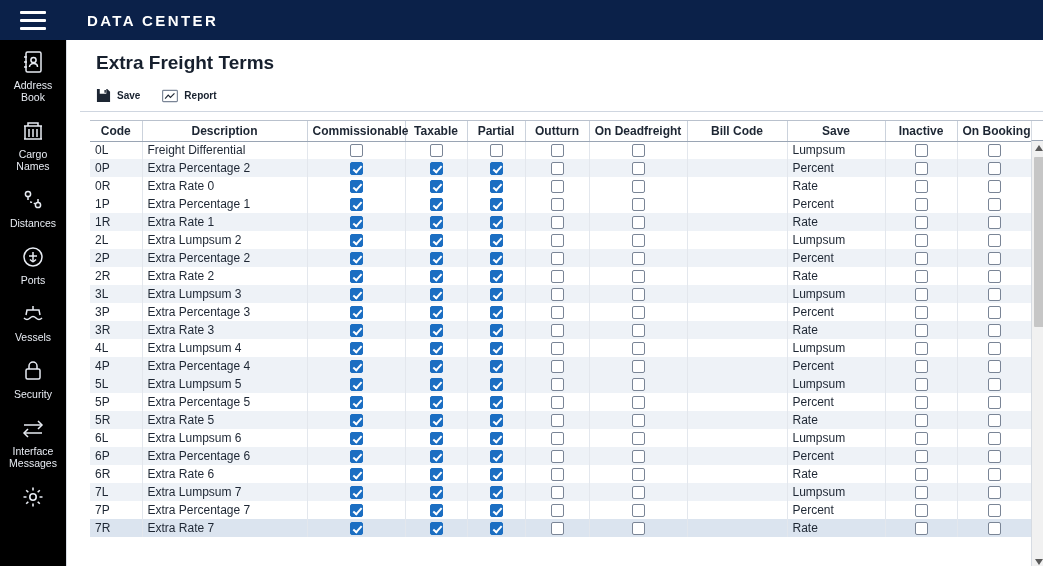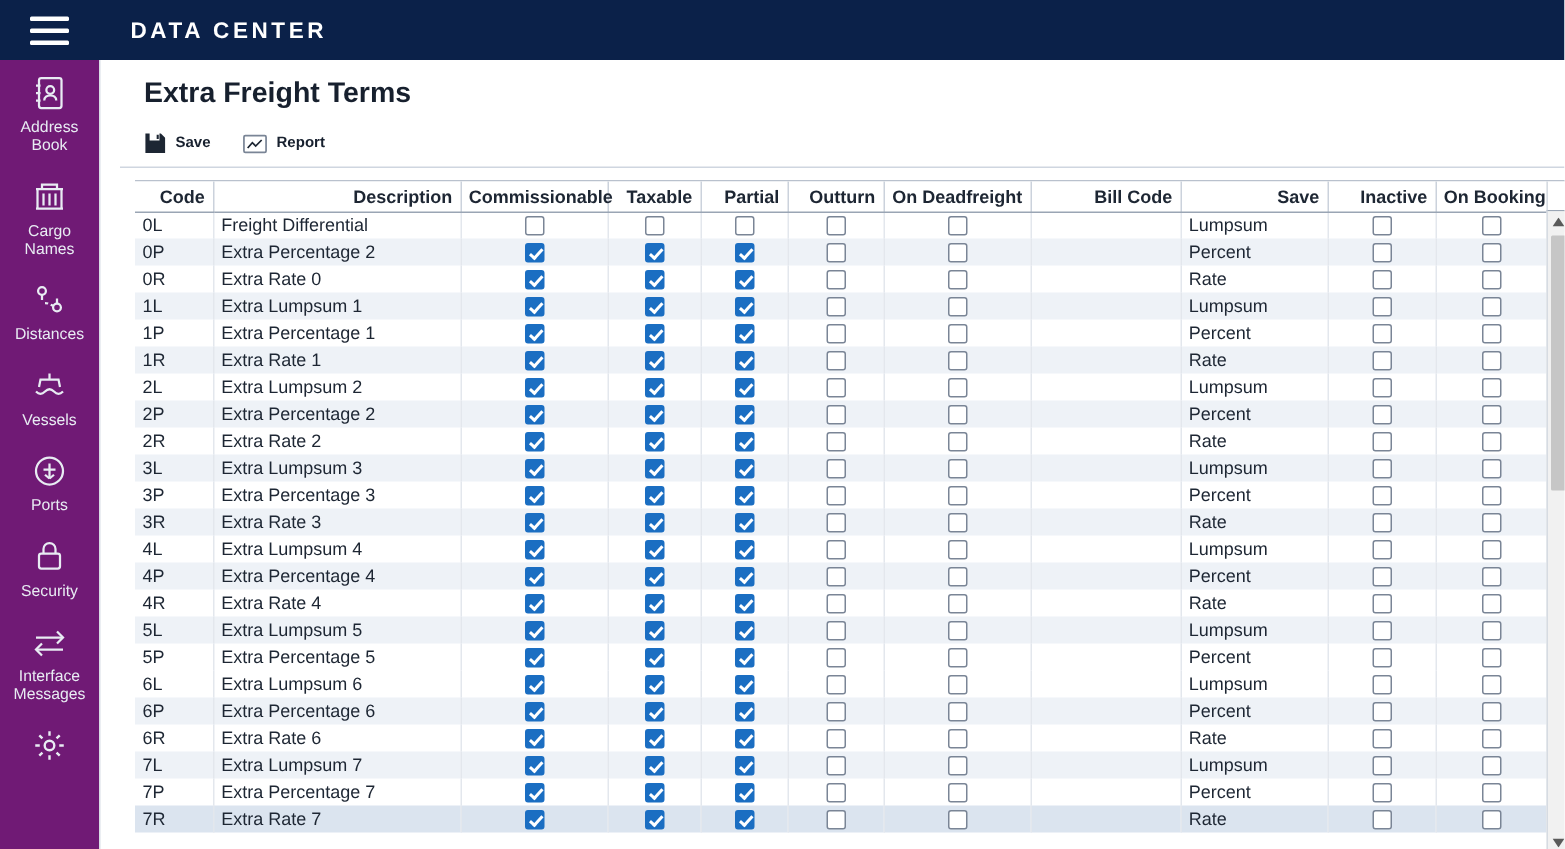--- a/index.html
+++ b/index.html
@@ -40,21 +40,21 @@
     color: #ffffff;
     font-size: 15px;
     font-weight: bold;
     letter-spacing: 2.4px;
   }
 
   
   .sidebar {
     position: absolute; top: 40px; left: 0;
     width: 89px; height: 526px;
-    background: #701a75;
+    background: #000000;
     overflow: hidden;
   }
   .side-item {
     width: 66px;
     padding: 8px 2px 6px 2px;
     display: flex; flex-direction: column;
     align-items: center;
     cursor: pointer;
     color: #e8ecf3;
   }
@@ -124,21 +124,21 @@
     font-size: 12px;
     color: #1d2633;
   }
   table.grid thead th {
     height: 20px;
     background: #ffffff;
     border-right: 1px solid #cbd2dc;
     border-bottom: 1px solid #9aa5b4;
     font-weight: bold;
     font-size: 12px;
-    text-align: right;
+    text-align: center;
     padding: 0 5px;
     color: #1d2633;
     white-space: nowrap;
   }
   table.grid tbody td {
     height: 18px;
     border-right: 1px solid #e3e7ed;
     padding: 0 5px;
     white-space: nowrap;
     font-size: 12px;
@@ -262,39 +262,39 @@
             <path d="M17 14.4V11"></path>
           <path d="M9 14c3 0 4 2 7 2" stroke-dasharray="2 2"></path>
         </svg>
       </span>
       <span class="side-label">Distances</span>
     </div>
 
     <div class="side-item">
       <span class="side-icon">
         <svg width="24" height="24" viewBox="0 0 24 24" fill="none" stroke="#e8ecf3" stroke-width="1.5">
-          <path d="M3 16c2 2 4 2 6 0s4-2 6 0 4 2 6 0"></path>
-          <path d="M5 13l1-5h12l1 5"></path>
-          <path d="M12 8V4"></path>
-        </svg>
-      </span>
-      <span class="side-label">Vessels</span>
-    </div>
-
-    <div class="side-item">
-      <span class="side-icon">
-        <svg width="24" height="24" viewBox="0 0 24 24" fill="none" stroke="#e8ecf3" stroke-width="1.5">
           <circle cx="12" cy="12" r="9"></circle>
           <path d="M12 7v10"></path>
             <path d="M8 11h8"></path>
             <path d="M12 17l-3-2.5"></path>
             <path d="M12 17l3-2.5"></path>
         </svg>
       </span>
       <span class="side-label">Ports</span>
+    </div>
+
+    <div class="side-item">
+      <span class="side-icon">
+        <svg width="24" height="24" viewBox="0 0 24 24" fill="none" stroke="#e8ecf3" stroke-width="1.5">
+          <path d="M3 16c2 2 4 2 6 0s4-2 6 0 4 2 6 0"></path>
+          <path d="M5 13l1-5h12l1 5"></path>
+          <path d="M12 8V4"></path>
+        </svg>
+      </span>
+      <span class="side-label">Vessels</span>
     </div>
 
     <div class="side-item">
       <span class="side-icon">
         <svg width="22" height="24" viewBox="0 0 22 24" fill="none" stroke="#e8ecf3" stroke-width="1.5">
           <rect x="4" y="10" width="14" height="10" rx="1.5"></rect>
           <path d="M7 10V7a4 4 0 0 1 8 0v3"></path>
         </svg>
       </span>
       <span class="side-label">Security</span>
@@ -414,33 +414,20 @@
               <td class="ck"><span class="cb on"></span></td>
               <td class="ck"><span class="cb on"></span></td>
               <td class="ck"><span class="cb on"></span></td>
               <td class="ck"><span class="cb"></span></td>
               <td class="ck"><span class="cb"></span></td>
               <td></td>
               <td>Rate</td>
               <td class="ck"><span class="cb"></span></td>
               <td class="ck"><span class="cb"></span></td>
             </tr>
-            <tr class="alt">
-              <td>1L</td>
-              <td>Extra Lumpsum 1</td>
-              <td class="ck"><span class="cb on"></span></td>
-              <td class="ck"><span class="cb on"></span></td>
-              <td class="ck"><span class="cb on"></span></td>
-              <td class="ck"><span class="cb"></span></td>
-              <td class="ck"><span class="cb"></span></td>
-              <td></td>
-              <td>Lumpsum</td>
-              <td class="ck"><span class="cb"></span></td>
-              <td class="ck"><span class="cb"></span></td>
-            </tr>
             <tr>
               <td>1P</td>
               <td>Extra Percentage 1</td>
               <td class="ck"><span class="cb on"></span></td>
               <td class="ck"><span class="cb on"></span></td>
               <td class="ck"><span class="cb on"></span></td>
               <td class="ck"><span class="cb"></span></td>
               <td class="ck"><span class="cb"></span></td>
               <td></td>
               <td>Percent</td>
@@ -557,33 +544,20 @@
               <td class="ck"><span class="cb on"></span></td>
               <td class="ck"><span class="cb on"></span></td>
               <td class="ck"><span class="cb on"></span></td>
               <td class="ck"><span class="cb"></span></td>
               <td class="ck"><span class="cb"></span></td>
               <td></td>
               <td>Percent</td>
               <td class="ck"><span class="cb"></span></td>
               <td class="ck"><span class="cb"></span></td>
             </tr>
-            <tr>
-              <td>4R</td>
-              <td>Extra Rate 4</td>
-              <td class="ck"><span class="cb on"></span></td>
-              <td class="ck"><span class="cb on"></span></td>
-              <td class="ck"><span class="cb on"></span></td>
-              <td class="ck"><span class="cb"></span></td>
-              <td class="ck"><span class="cb"></span></td>
-              <td></td>
-              <td>Rate</td>
-              <td class="ck"><span class="cb"></span></td>
-              <td class="ck"><span class="cb"></span></td>
-            </tr>
             <tr class="alt">
               <td>5L</td>
               <td>Extra Lumpsum 5</td>
               <td class="ck"><span class="cb on"></span></td>
               <td class="ck"><span class="cb on"></span></td>
               <td class="ck"><span class="cb on"></span></td>
               <td class="ck"><span class="cb"></span></td>
               <td class="ck"><span class="cb"></span></td>
               <td></td>
               <td>Lumpsum</td>
@@ -593,20 +567,33 @@
             <tr>
               <td>5P</td>
               <td>Extra Percentage 5</td>
               <td class="ck"><span class="cb on"></span></td>
               <td class="ck"><span class="cb on"></span></td>
               <td class="ck"><span class="cb on"></span></td>
               <td class="ck"><span class="cb"></span></td>
               <td class="ck"><span class="cb"></span></td>
               <td></td>
               <td>Percent</td>
+              <td class="ck"><span class="cb"></span></td>
+              <td class="ck"><span class="cb"></span></td>
+            </tr>
+            <tr class="alt">
+              <td>5R</td>
+              <td>Extra Rate 5</td>
+              <td class="ck"><span class="cb on"></span></td>
+              <td class="ck"><span class="cb on"></span></td>
+              <td class="ck"><span class="cb on"></span></td>
+              <td class="ck"><span class="cb"></span></td>
+              <td class="ck"><span class="cb"></span></td>
+              <td></td>
+              <td>Rate</td>
               <td class="ck"><span class="cb"></span></td>
               <td class="ck"><span class="cb"></span></td>
             </tr>
             <tr>
               <td>6L</td>
               <td>Extra Lumpsum 6</td>
               <td class="ck"><span class="cb on"></span></td>
               <td class="ck"><span class="cb on"></span></td>
               <td class="ck"><span class="cb on"></span></td>
               <td class="ck"><span class="cb"></span></td>

